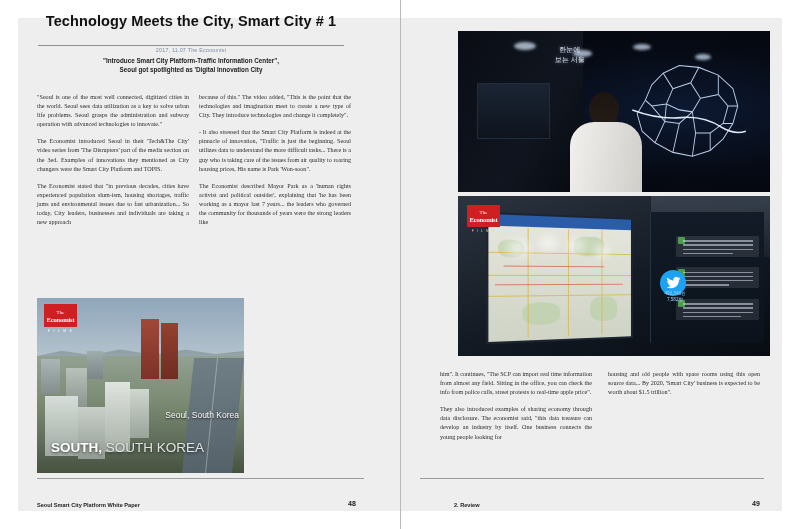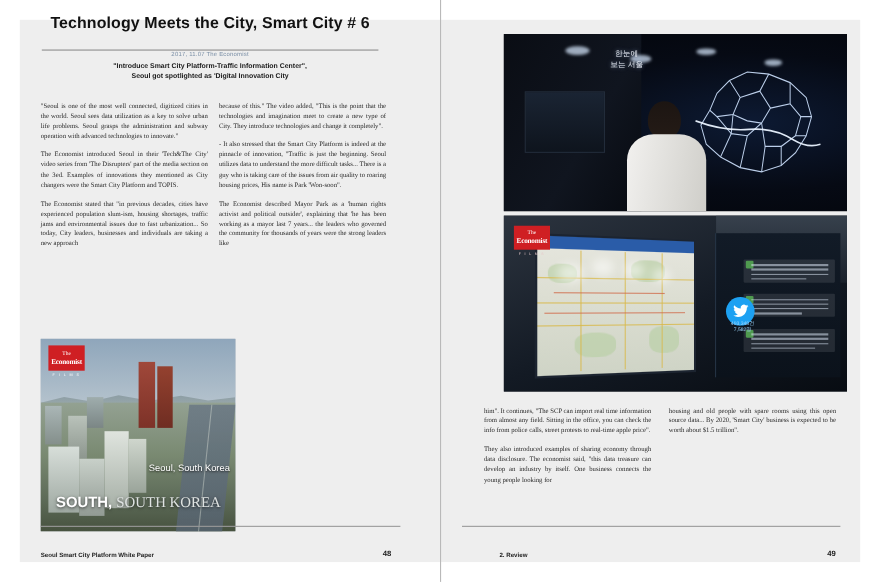--- a/index.html
+++ b/index.html
@@ -46,23 +46,24 @@
     font-size:6.1px;line-height:9.1px;color:#2b2b2b;
     text-align:justify;
     font-family:"Liberation Serif", serif;
   }
   .col p{margin:0 0 8px 0;}
   .col.l1{left:37px;top:93px;width:152px;}
   .col.l2{left:199px;top:93px;width:152px;}
 
   
   .photo-seoul{
-    position:absolute;left:37px;top:308px;width:177px;height:175px;
+    position:absolute;left:37px;top:298px;width:177px;height:175px;
     overflow:hidden;
     background:linear-gradient(#7e93a8,#9fb0bd 38%,#6f7f74 62%,#4c5a52);
+    padding-left:30px;
   }
   .sky{position:absolute;left:0;top:0;width:100%;height:38%;
        background:linear-gradient(#8fa6bb,#b9c6cf);}
   .hills{position:absolute;left:0;top:26%;width:100%;height:12%;
        background:linear-gradient(#7d8f96,#9aa9a8);opacity:.8;
        clip-path:polygon(0 60%,12% 35%,26% 55%,40% 28%,56% 52%,72% 30%,86% 50%,100% 36%,100% 100%,0 100%);}
   .cityfield{position:absolute;left:0;top:33%;width:100%;height:67%;
        background:linear-gradient(180deg,#93a192,#7a8a72 40%,#5d6b58 75%,#47523f);}
   .road{position:absolute;right:3%;top:34%;width:24%;height:66%;
        background:linear-gradient(175deg,#6f7d86,#55626b);
@@ -94,21 +95,21 @@
     position:absolute;right:5px;top:112px;
     font-family:"Liberation Sans", sans-serif;font-size:8.5px;color:#ffffff;
     text-shadow:0 1px 2px rgba(0,0,0,.8);white-space:nowrap;
   }
   .cap-main{
     position:absolute;left:14px;bottom:18px;
     font-family:"Liberation Sans", sans-serif;font-size:13.5px;white-space:nowrap;
     text-shadow:0 1px 3px rgba(0,0,0,.7);
   }
   .cap-main .b{color:#ffffff;font-weight:bold;}
-  .cap-main .n{color:#dfe3e2;font-weight:normal;font-family:Liberation Serif, serif;}
+  .cap-main .n{color:#dfe3e2;font-weight:normal;}
 
   
   .photo-map{
     position:absolute;left:458px;top:31px;width:312px;height:161px;
     overflow:hidden;background:#05070d;
   }
   .mapwall{position:absolute;inset:0;background:
      radial-gradient(ellipse at 72% 50%, #0d1a33 0%, #060a14 55%, #03050a 100%);}
   .mroom{position:absolute;left:0;top:0;width:40%;height:100%;
      background:linear-gradient(120deg,#0a0d14,#10151f 60%,#070a10);}
@@ -186,21 +187,21 @@
 </style>
 </head>
 <body>
 
 <div class="spread">
 
   <div class="page left"></div>
   <div class="page right"></div>
   <div class="spine"></div>
 
-  <div class="doc-title">Technology Meets the City, Smart City # 6</div>
+  <div class="doc-title">Technology Meets the City, Smart City # 1</div>
   <div class="title-rule"></div>
   <div class="dateline">2017, 11.07 The Economist</div>
   <div class="subhead">
     <div>"Introduce Smart City Platform-Traffic Information Center",</div>
     <div>Seoul got spotlighted as 'Digital Innovation City</div>
   </div>
 
   <div class="col l1">
     <p>"Seoul is one of the most well connected, digitized cities in the world. Seoul sees data utilization as a key to solve urban life problems. Seoul grasps the administration and subway operation with advanced technologies to innovate."</p>
     <p>The Economist introduced Seoul in their 'Tech&amp;The City' video series from 'The Disrupters' part of the media section on the 3ed. Examples of innovations they mentioned as City changers were the Smart City Platform and TOPIS.</p>

